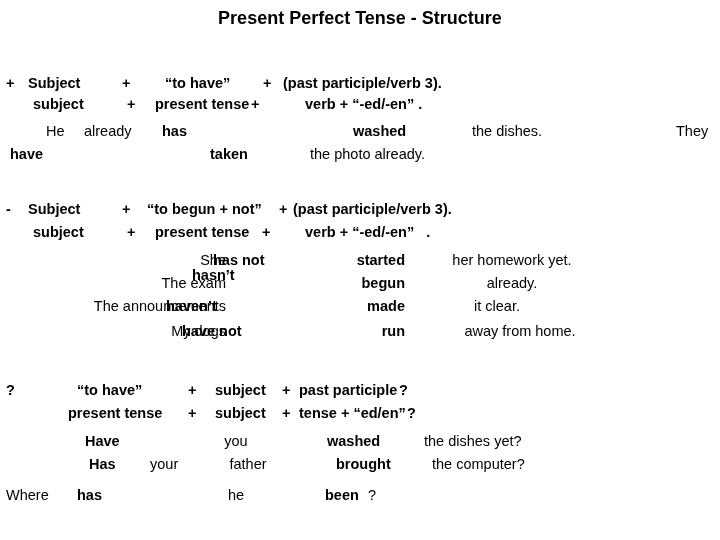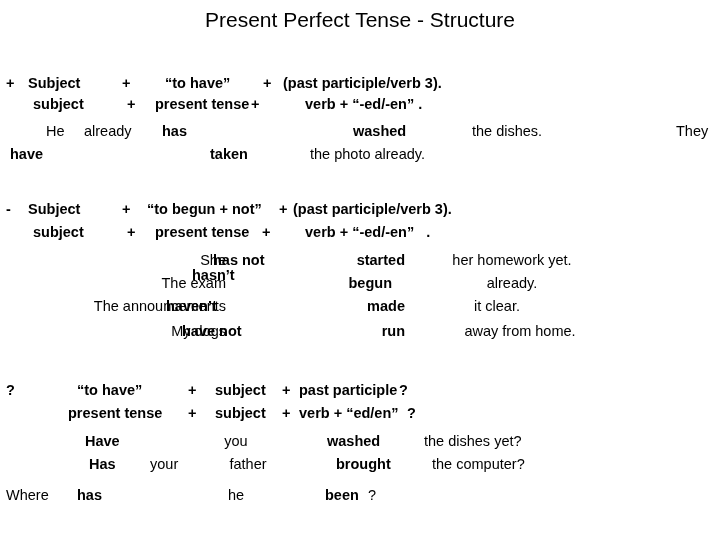--- a/index.html
+++ b/index.html
@@ -17,22 +17,22 @@
     height: 540px;
     background: #ffffff;
     overflow: hidden;
   }
   #title {
     position: absolute;
     left: 0;
     top: 8px;
     width: 720px;
     text-align: center;
-    font-size: 21px;
-    font-weight: 400;
+    font-size: 18px;
+    font-weight: 700;
     letter-spacing: 0px;
     white-space: nowrap;
   }
   .tok {
     position: absolute;
     font-size: 14.5px;
     line-height: 18px;
     white-space: pre;
   }
   .b { font-weight: bold; }
@@ -90,21 +90,21 @@
     <span class="tok b" style="left:262px;top:223px;">+</span>
     <span class="tok b" style="left:305px;top:223px;">verb + “-ed/-en”   .</span>
 
     <span class="tok n r" style="left:226px;top:251px;">She</span>
     <span class="tok b" style="left:177px;top:251px;margin-left:36px;">has not</span>
     <span class="tok b r" style="left:405px;top:251px;">started</span>
     <span class="tok n c" style="left:512px;top:251px;">her homework yet.</span>
 
     <span class="tok n r" style="left:226px;top:274px;">The exam</span>
     <span class="tok b" style="left:176px;top:266px;padding-left:16px;">hasn’t</span>
-    <span class="tok b r" style="left:392px;top:274px;">begun</span>
+    <span class="tok b r" style="left:405px;top:274px;">begun</span>
     <span class="tok n c" style="left:512px;top:274px;">already.</span>
 
     <span class="tok n r" style="left:226px;top:297px;">The announcements</span>
     <span class="tok b" style="left:166px;top:297px;">haven’t</span>
     <span class="tok b r" style="left:405px;top:297px;">made</span>
     <span class="tok n c" style="left:497px;top:297px;">it clear.</span>
 
     <span class="tok n r" style="left:226px;top:322px;">My dogs</span>
     <span class="tok b" style="left:166px;top:322px;margin-left:16px;">have not</span>
     <span class="tok b r" style="left:405px;top:322px;">run</span>
@@ -119,21 +119,21 @@
     <span class="tok b" style="left:188px;top:381px;">+</span>
     <span class="tok b" style="left:215px;top:381px;">subject</span>
     <span class="tok b" style="left:282px;top:381px;">+</span>
     <span class="tok b" style="left:299px;top:381px;">past participle</span>
     <span class="tok b" style="left:399px;top:381px;">?</span>
 
     <span class="tok b" style="left:68px; top:404px;">present tense</span>
     <span class="tok b" style="left:188px;top:404px;">+</span>
     <span class="tok b" style="left:215px;top:404px;">subject</span>
     <span class="tok b" style="left:282px;top:404px;">+</span>
-    <span class="tok b" style="left:299px;top:404px;">verb + “ed/en”</span>
+    <span class="tok b" style="left:299px;top:404px;">tense + “ed/en”</span>
     <span class="tok b" style="left:407px;top:404px;">?</span>
 
     <span class="tok n" style="left:6px;  top:432px;"></span>
     <span class="tok b" style="left:85px; top:432px;">Have</span>
     <span class="tok n" style="left:138px;top:432px;"></span>
     <span class="tok n c" style="left:236px;top:432px;">you</span>
     <span class="tok b" style="left:327px;top:432px;">washed</span>
     <span class="tok n" style="left:424px;top:432px;">the dishes yet?</span>
 
     <span class="tok n" style="left:6px;  top:455px;"></span>

